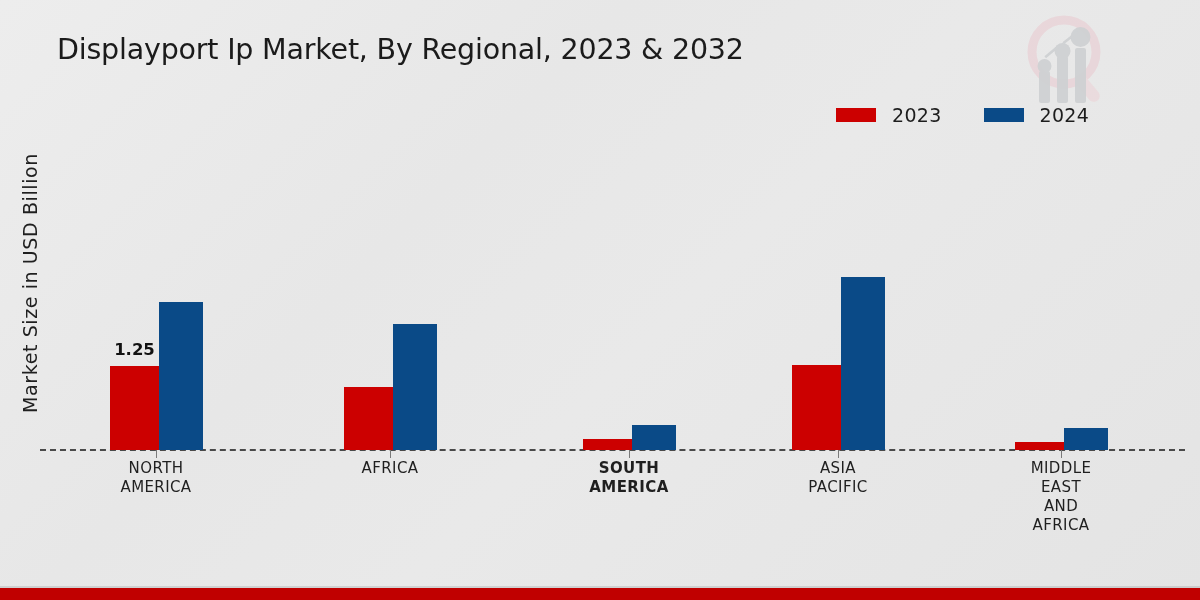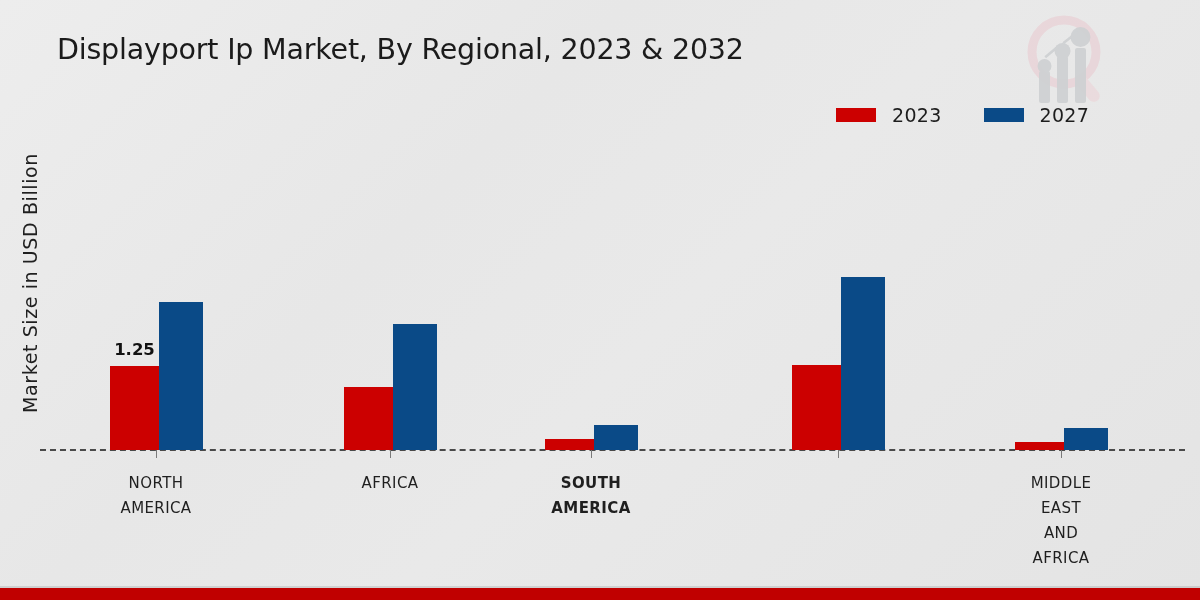--- a/index.html
+++ b/index.html
@@ -143,24 +143,23 @@
     height: 8px;
     background: #7a7a7a;
   }
 
   .cat-label {
     position: absolute;
     top: 318px;
     width: 190px;
     text-align: center;
     font-size: 15px;
-    line-height: 25px;
+    line-height: 19px;
     color: #1f1f1f;
     letter-spacing: 0.4px;
-    margin-top: 12px;
   }
 
   
   #bottom-bar {
     position: absolute;
     left: 0;
     bottom: 0;
     width: 1200px;
     height: 12px;
     background: #c00000;
@@ -200,21 +199,21 @@
 
   <div id="y-axis-title">Market Size in USD Billion</div>
 
   <div id="legend">
     <div class="legend-item">
       <span class="legend-swatch" style="background:#CC0000"></span>
       <span class="legend-label">2023</span>
     </div>
     <div class="legend-item">
       <span class="legend-swatch" style="background:#0A4A87"></span>
-      <span class="legend-label">2027</span>
+      <span class="legend-label">2024</span>
     </div>
   </div>
 
   <div id="plot-area">
 
     <div id="baseline"></div>
 
     <div class="group" style="left:70px; width:92px;">
       <div class="bars">
         <div class="bar red" style="height:84px; background:#CC0000;">
@@ -228,35 +227,36 @@
 
     <div class="group" style="left:304px; width:92px;">
       <div class="bars">
         <div class="bar red" style="height:63px; background:#CC0000;"></div>
         <div class="bar blue" style="height:126px; background:#0A4A87;"></div>
       </div>
       <div class="tick" style="left:46px;"></div>
       <div class="cat-label" style="left:-49px;">AFRICA</div>
     </div>
 
-    <div class="group" style="left:505px; width:92px;font-weight:bold;">
+    <div class="group" style="left:543px; width:92px;font-weight:bold;">
       <div class="bars">
         <div class="bar red" style="height:11px; background:#CC0000;"></div>
         <div class="bar blue" style="height:25px; background:#0A4A87;"></div>
       </div>
       <div class="tick" style="left:46px;"></div>
       <div class="cat-label" style="left:-49px;">SOUTH<br>AMERICA</div>
     </div>
 
     <div class="group" style="left:752px; width:92px;">
       <div class="bars">
         <div class="bar red" style="height:85px; background:#CC0000;"></div>
         <div class="bar blue" style="height:173px; background:#0A4A87;"></div>
       </div>
       <div class="tick" style="left:46px;"></div>
+      <div class="cat-label" style="left:-49px;">ASIA<br>PACIFIC</div>
     </div>
 
     <div class="group" style="left:975px; width:92px;">
       <div class="bars">
         <div class="bar red" style="height:8px; background:#CC0000;"></div>
         <div class="bar blue" style="height:22px; background:#0A4A87;"></div>
       </div>
       <div class="tick" style="left:46px;"></div>
       <div class="cat-label" style="left:-49px;">MIDDLE<br>EAST<br>AND<br>AFRICA</div>
     </div>

